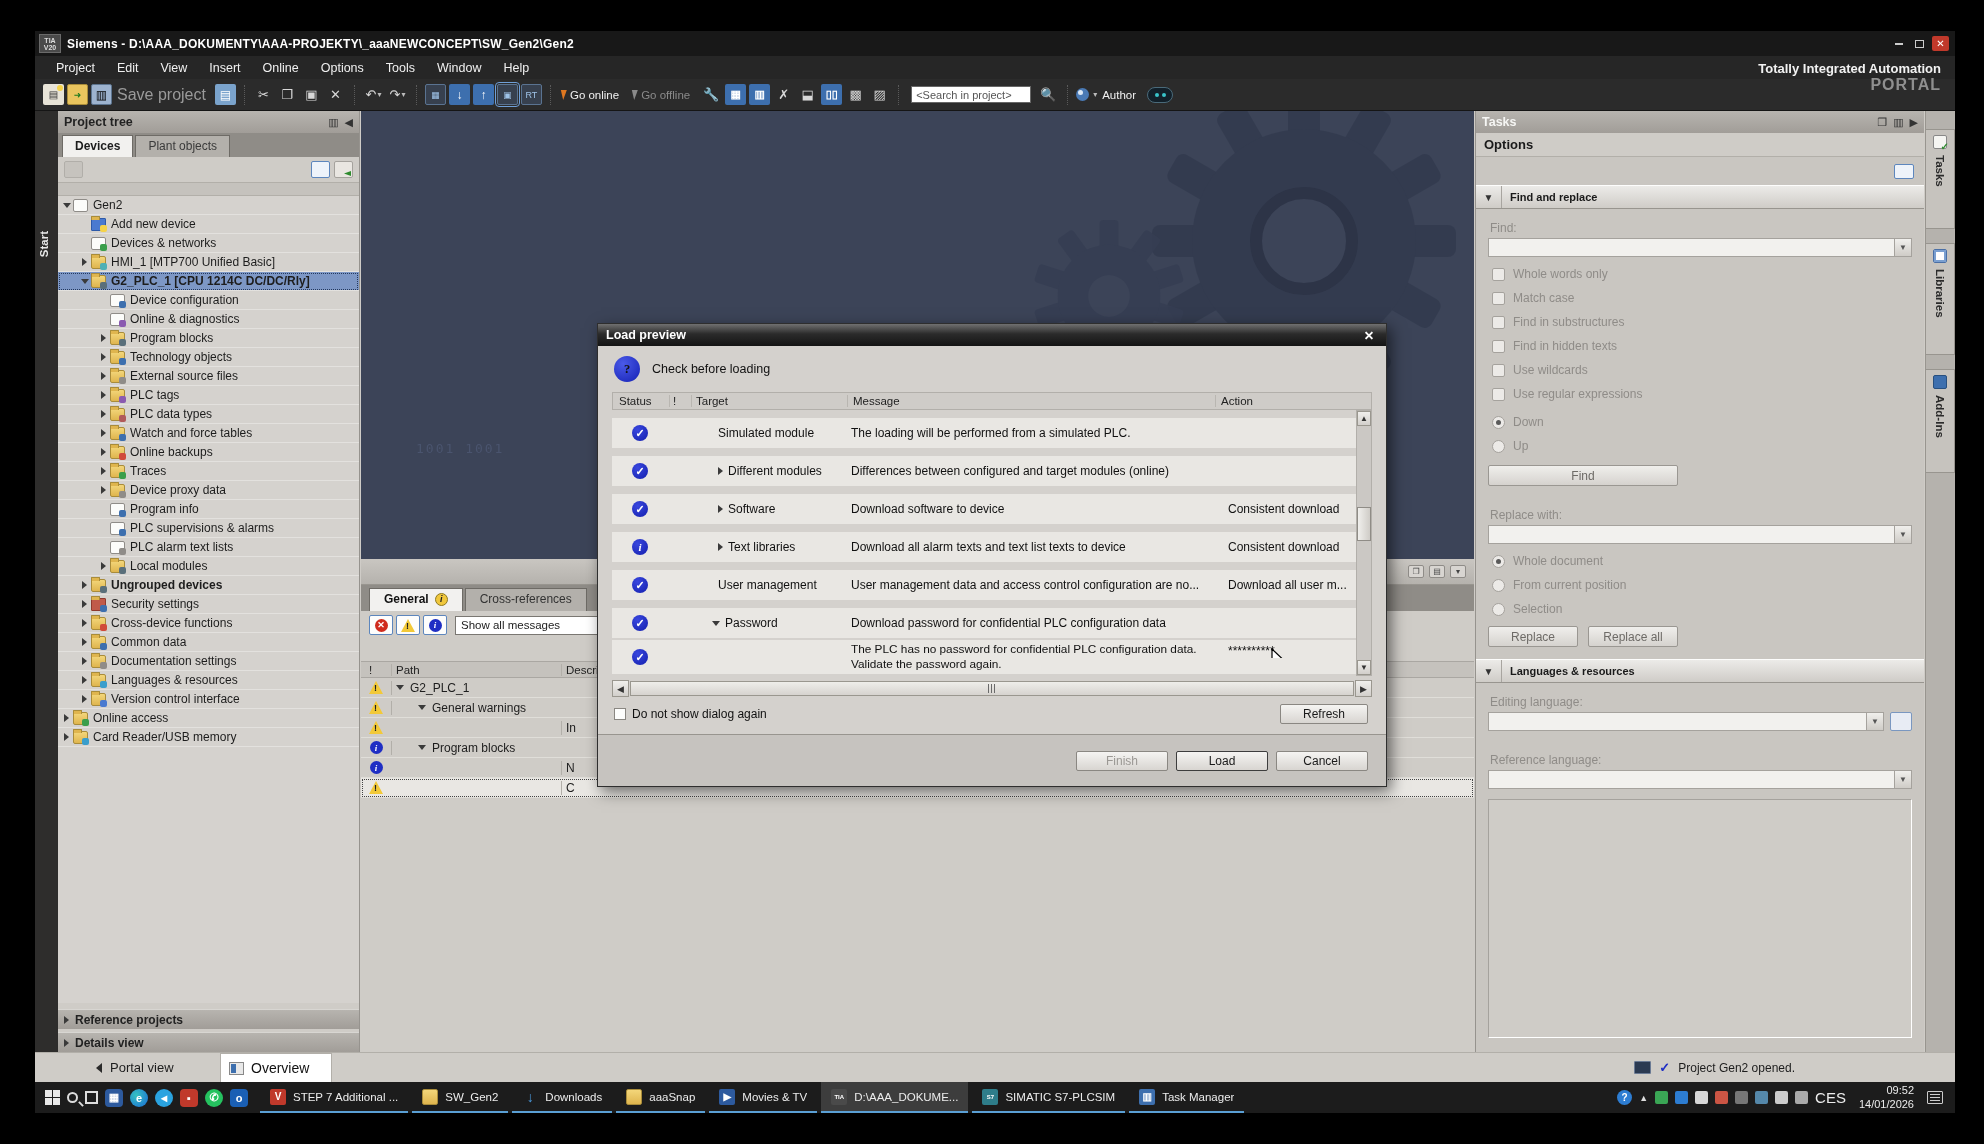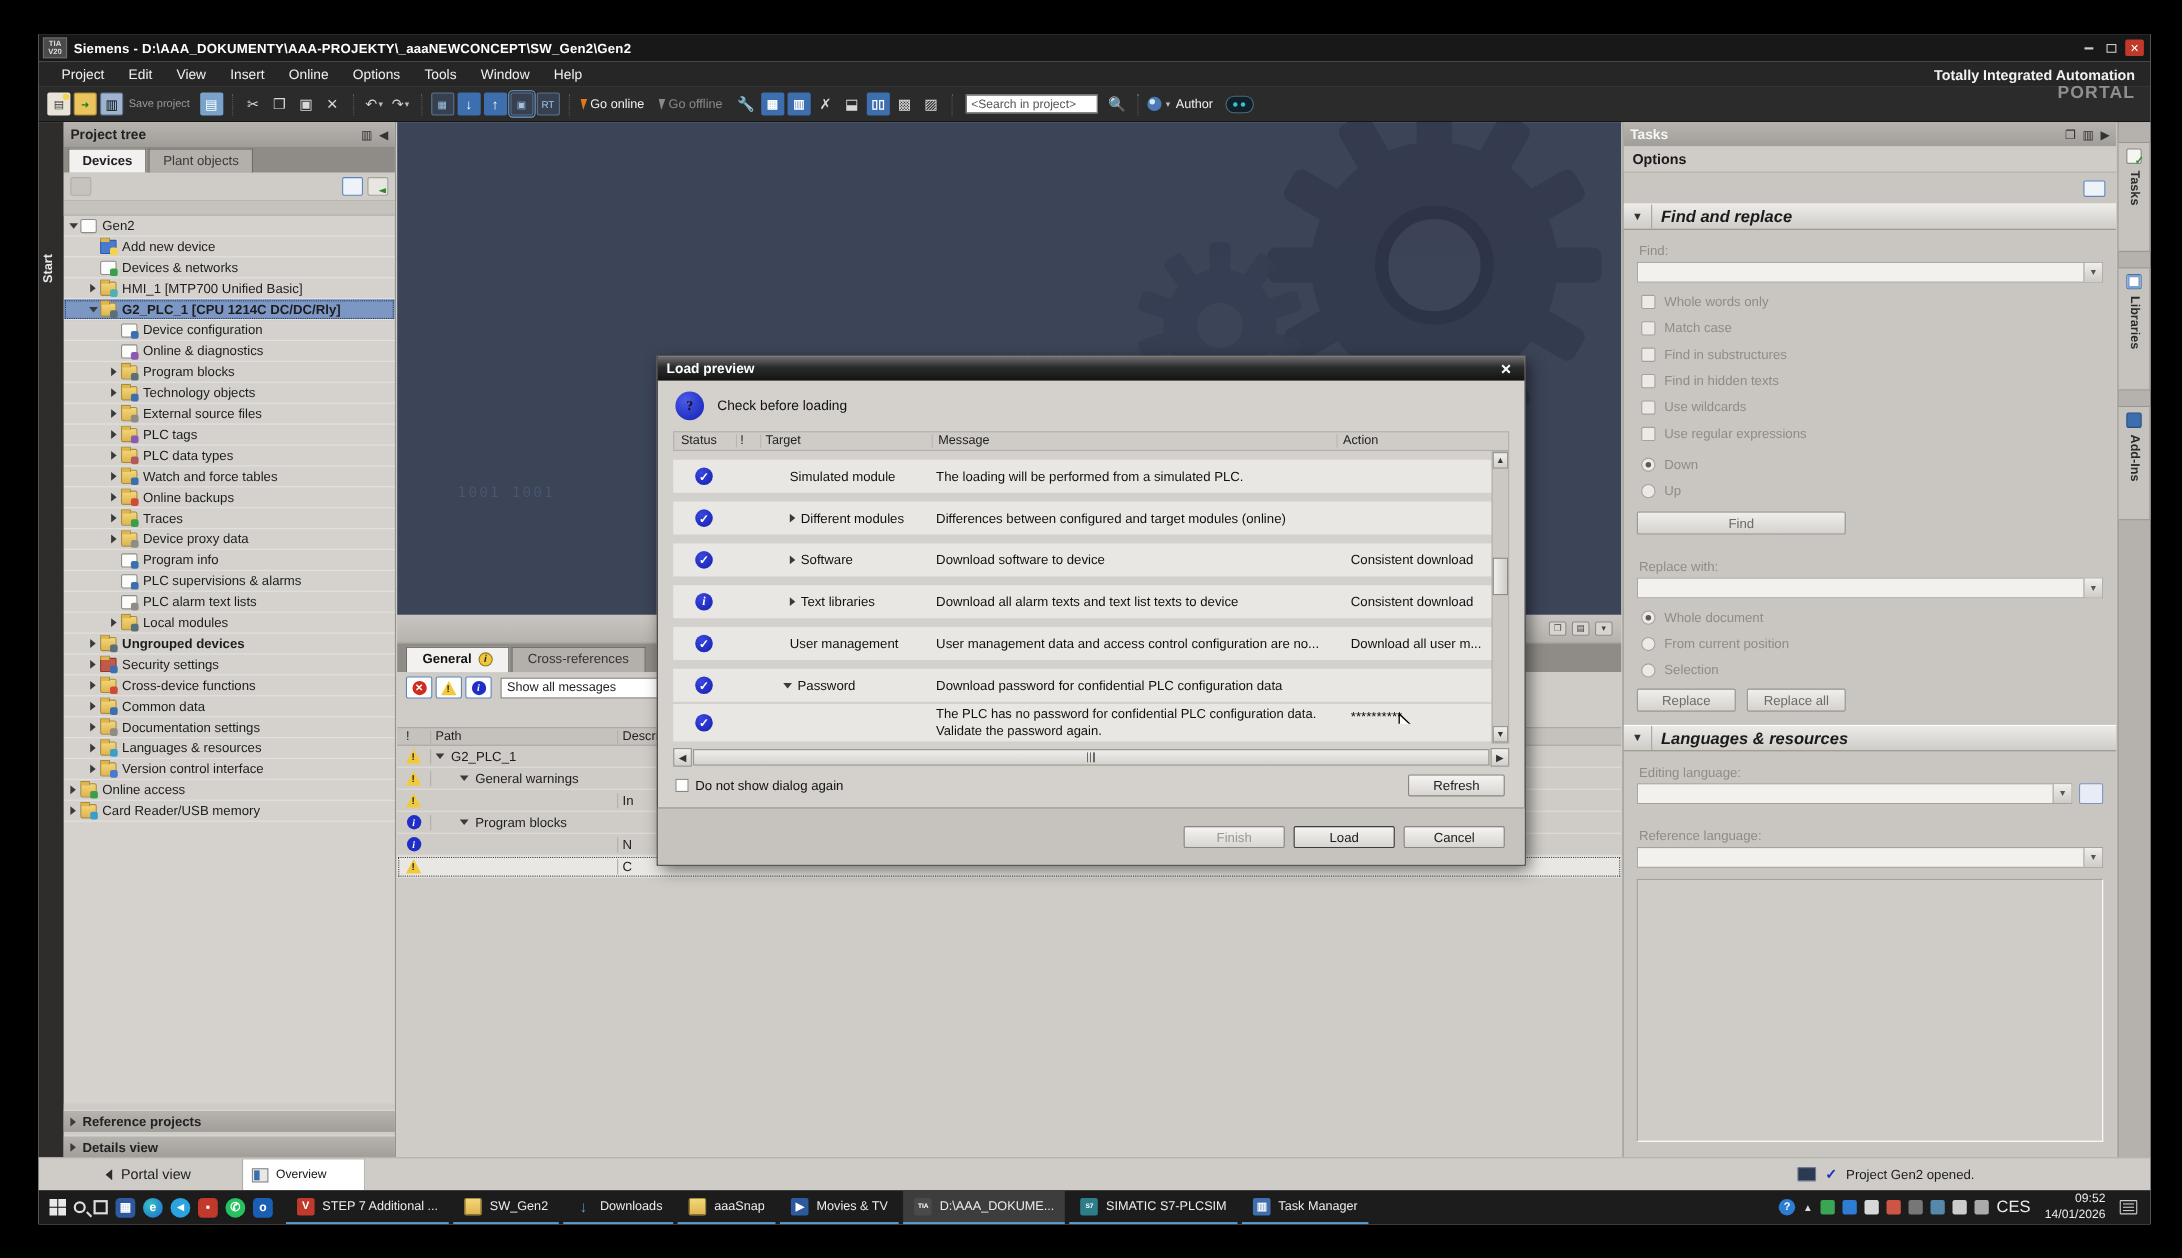--- a/index.html
+++ b/index.html
@@ -29,21 +29,21 @@
   .tbi.doc::after{content:"";position:absolute;right:1px;top:1px;width:6px;height:6px;background:#f5d34a;border-radius:50%;}
   .tbi.folder{background:#eac55e;border:1px solid #a98c3a;}
   .tbi.folder::after{content:"➜";color:#1d7a1d;font-size:9px;}
   .tbi.save{background:#9db3cf;border:1px solid #5c748f;color:#213síl}
   .tbi.print{background:#7aa3cc;color:#fff;}
   .tbi.glyph{color:#d8d8d8;font-size:13px;}
   .tbi.blue{background:#3d6fae;color:#fff;font-weight:bold;font-size:11px;}
   .tbi.darkbox{background:#37404e;border:1px solid #5a7391;color:#9fc3e8;font-size:9px;}
   .tbi.framed{outline:1px solid #6f9fd8;outline-offset:1px;}
   .tbi .dn{font-size:12px;}
-  .tb-label{color:#9a9a9a;font-size:10px;margin:0 6px 0 2px;}
+  .tb-label{color:#9a9a9a;font-size:16px;margin:0 6px 0 2px;}
   .tb-text{color:#f0f0f0;font-size:11.5px;margin:0 8px 0 2px;}
   .tb-text.dim{color:#8a8a8a;}
   .bolt{width:0;height:0;border-left:6px solid transparent;border-top:10px solid #e07820;transform:skewX(-20deg);}
   .bolt.gray{border-top-color:#8a8a8a;}
   .tb-search{width:120px;height:17px;background:#fff;border:1px solid #666;font-size:11px;color:#555;padding:0 4px;margin:0 4px;}
   .mini-caret{color:#bbb;font-size:8px;margin-left:1px;}
   .user-ico{width:13px;height:13px;border-radius:50%;background:#4a7ab5;position:relative;}
   .user-ico::after{content:"";position:absolute;left:2px;top:2px;width:5px;height:5px;border-radius:50%;background:#dce8f5;}
   .copilot{width:26px;height:16px;border-radius:8px;background:#12202a;border:1px solid #4a6a7a;display:flex;align-items:center;justify-content:center;gap:3px;}
   .copilot i{width:4px;height:4px;border-radius:50%;background:#39c2c9;}
@@ -173,21 +173,21 @@
   .btn.primary{border-color:#3d3d3d;}
   .cursor-svg{position:absolute;left:56px;top:8px;z-index:5;}
 
   
   .tasks-panel{position:absolute;left:1440px;top:80px;width:449px;height:941px;background:#c9c6c1;border-left:1px solid #96938e;display:flex;flex-direction:column;overflow:hidden;}
   .opt-row{height:24px;background:#cfccc7;border-bottom:1px solid #b2afa9;display:flex;align-items:center;padding-left:8px;font-size:13px;font-weight:bold;color:#1a1a1a;flex:none;}
   .icon-row{height:28px;display:flex;align-items:center;justify-content:flex-end;padding-right:10px;flex:none;}
   .icon-row .mi{width:20px;height:15px;background:#eef3fa;border:1px solid #5d86bd;border-radius:2px;}
   .sec-hdr{height:24px;background:linear-gradient(#ecebe8,#cfccc7);border-top:1px solid #fdfdfc;border-bottom:1px solid #98958f;display:flex;align-items:center;flex:none;}
   .sec-hdr .chev{width:26px;height:100%;border-right:1px solid #a8a5a0;display:flex;align-items:center;justify-content:center;font-size:10px;color:#333;}
-  .sec-hdr .st{font-size:15px;font-weight:bold;color:#1a1a1a;padding-left:8px;font-style:italic;}
+  .sec-hdr .st{font-size:11px;font-weight:bold;color:#1a1a1a;padding-left:8px;}
   .fr-label{font-size:12px;color:#8f8c88;margin:12px 0 3px 14px;}
   .combo{height:19px;background:#f2f1ee;border:1px solid #a5a29d;margin:0 12px;display:flex;}
   .combo .dd{margin-left:auto;width:17px;background:linear-gradient(#f0efec,#cfccc7);border-left:1px solid #a5a29d;display:flex;align-items:center;justify-content:center;font-size:8px;color:#555;}
   .chk-row{display:flex;align-items:center;gap:8px;margin:10px 0 0 16px;font-size:12px;color:#8f8c88;}
   .chk{width:13px;height:13px;background:#eceae7;border:1px solid #a5a29d;border-radius:2px;flex:none;}
   .rad{width:13px;height:13px;background:#eceae7;border:1px solid #a5a29d;border-radius:50%;flex:none;position:relative;}
   .rad.on::after{content:"";position:absolute;left:3px;top:3px;width:5px;height:5px;border-radius:50%;background:#5a5a5a;}
   .gbtn{height:21px;background:linear-gradient(#f0efec,#d5d2ce);border:1px solid #9a9792;border-radius:2px;font-size:12px;color:#6e6b67;display:flex;align-items:center;justify-content:center;}
   .find-btn{width:190px;margin:12px 0 0 12px;}
   .rep-btns{display:flex;gap:10px;margin:10px 0 12px 12px;}
@@ -204,21 +204,21 @@
   .stab .slabel{writing-mode:vertical-rl;font-size:11.5px;font-weight:bold;color:#2b2b2b;}
   .sq-tasks{background:#f5f5f2;border:1px solid #888;position:relative;}
   .sq-tasks::after{content:"✓";position:absolute;right:-3px;bottom:-4px;color:#2e8b2e;font-size:10px;font-weight:bold;}
   .sq-lib{background:#fff;border:1px solid #4a6fa5;box-shadow:inset 0 0 0 2px #7a9fd0;}
   .sq-addins{background:#3d6fae;border:1px solid #28507f;}
 
   
   .statusbar{position:absolute;left:0;top:1021px;width:1920px;height:30px;background:#cfccc7;border-top:1px solid #b2afa9;display:flex;align-items:center;}
   .sb-left{display:flex;align-items:center;gap:8px;padding-left:20px;font-size:13px;color:#1d1d1d;margin-left:41px;}
   .tri-l{width:0;height:0;border-right:6px solid #2b2b2b;border-top:5px solid transparent;border-bottom:5px solid transparent;}
-  .ov-tab{position:absolute;left:185px;top:0;height:30px;width:112px;background:#fff;border:1px solid #b2afa9;display:flex;align-items:center;gap:7px;padding-left:8px;font-size:11px;color:#111;}
+  .ov-tab{position:absolute;left:185px;top:0;height:30px;width:112px;background:#fff;border:1px solid #b2afa9;display:flex;align-items:center;gap:7px;padding-left:8px;font-size:14px;color:#111;}
   .ov-ico{width:15px;height:13px;background:#e8e8e8;border:1px solid #888;position:relative;}
   .ov-ico::after{content:"";position:absolute;left:1px;top:1px;width:5px;height:9px;background:#3d6fae;}
   .sb-right{margin-left:auto;display:flex;align-items:center;gap:8px;padding-right:160px;font-size:12px;color:#1d1d1d;}
   .mon-ico{width:17px;height:13px;background:#2b3a52;border:1px solid #6a7a94;border-radius:1px;}
   .chk-blue{color:#1f2ec4;font-weight:bold;font-size:13px;}
 
   
   .taskbar{position:absolute;left:0;top:1051px;width:1920px;height:31px;background:#1c1c1c;display:flex;align-items:center;}
   .tb-sys{display:flex;align-items:center;gap:7px;padding:0 8px 0 10px;}
   .win-logo{width:15px;height:15px;display:grid;grid-template-columns:7px 7px;grid-gap:1px;}

